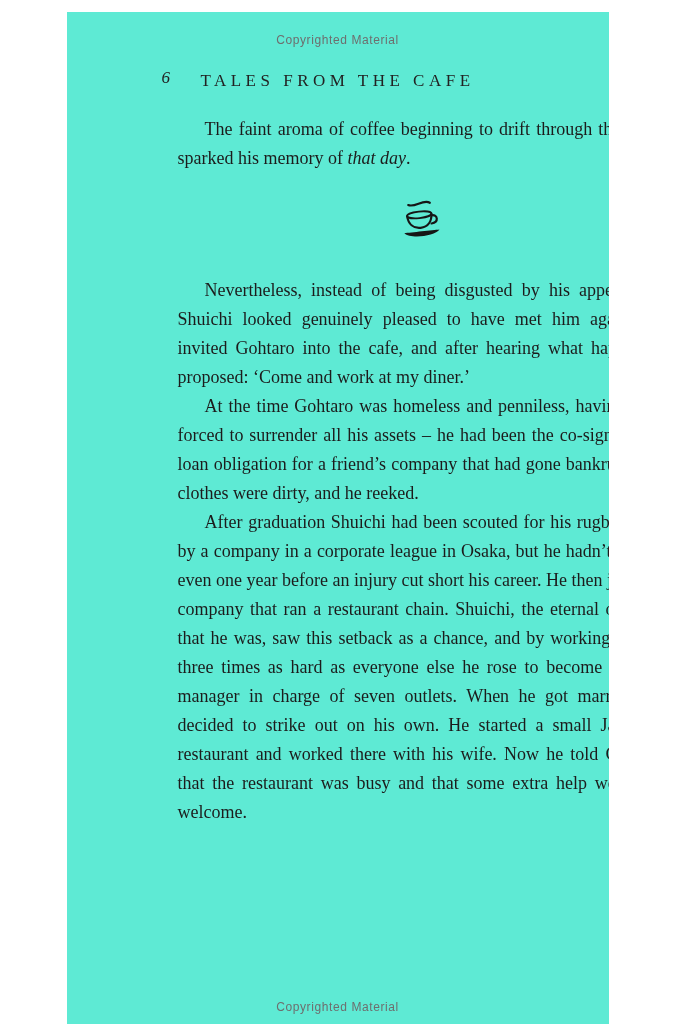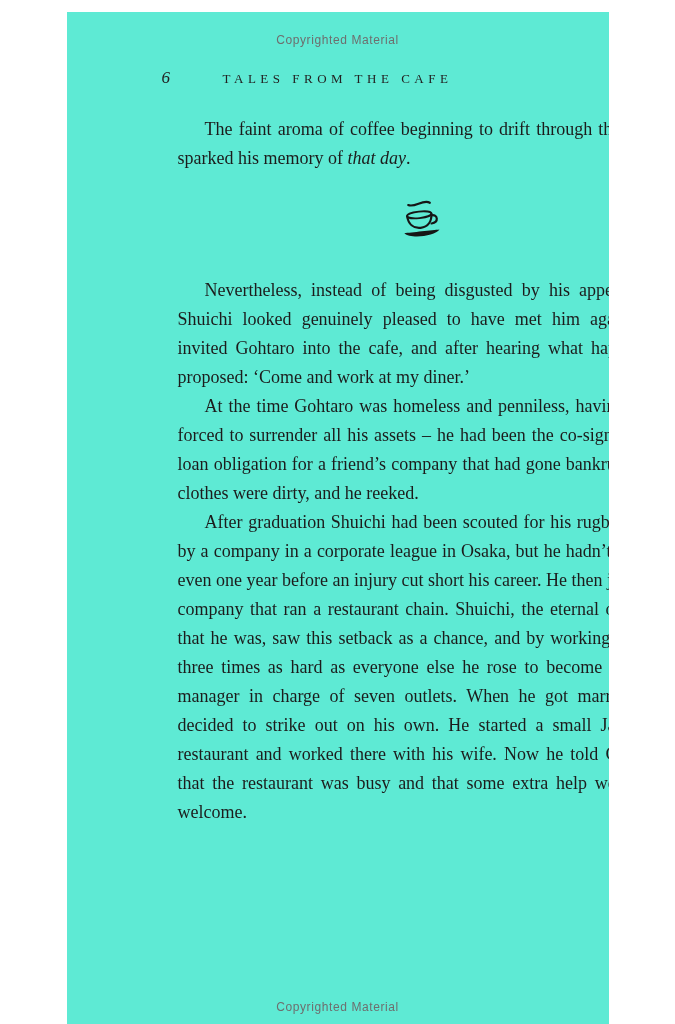--- a/index.html
+++ b/index.html
@@ -36,21 +36,21 @@
     position: absolute;
     left: 0;
     top: 0;
     font-style: italic;
     font-size: 17px;
     color: #222222;
   }
   .running-title {
     display: block;
     text-align: center;
-    font-size: 13px;
+    font-size: 17px;
     letter-spacing: 4.5px;
     color: #222222;
     padding-top: 3px;
     font-family: Liberation Serif, serif;
   }
   .text-block {
     position: absolute;
     top: 103px;
     left: 111px;
     width: 487px;

